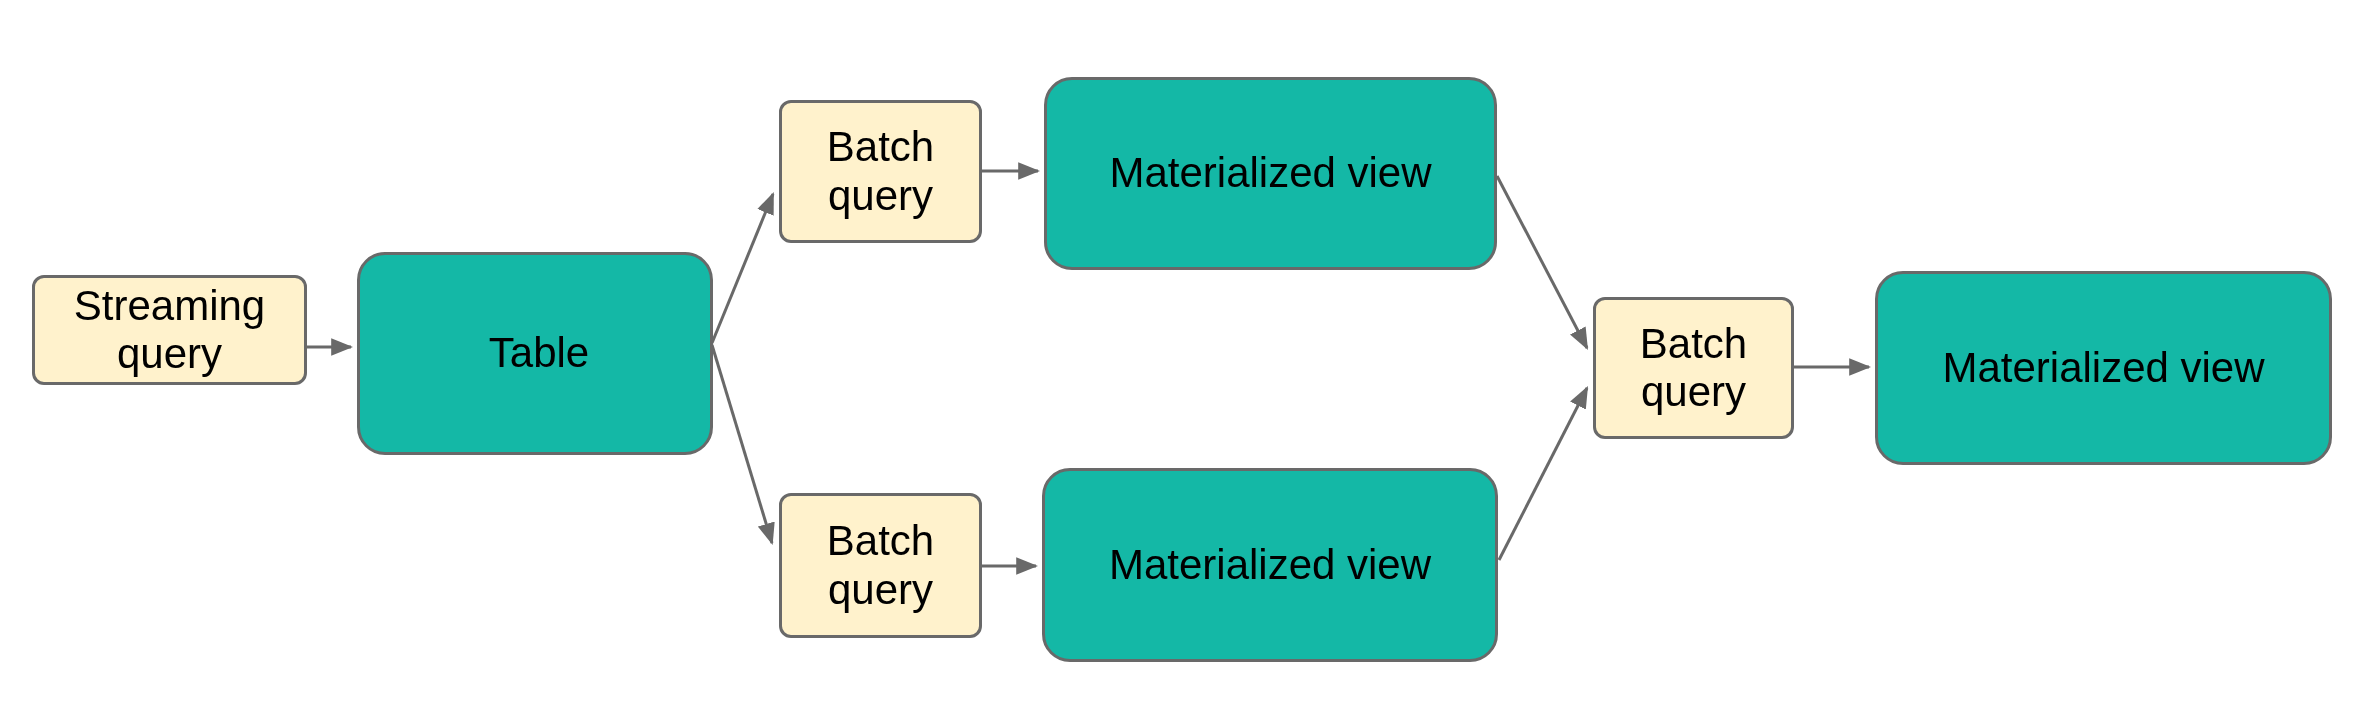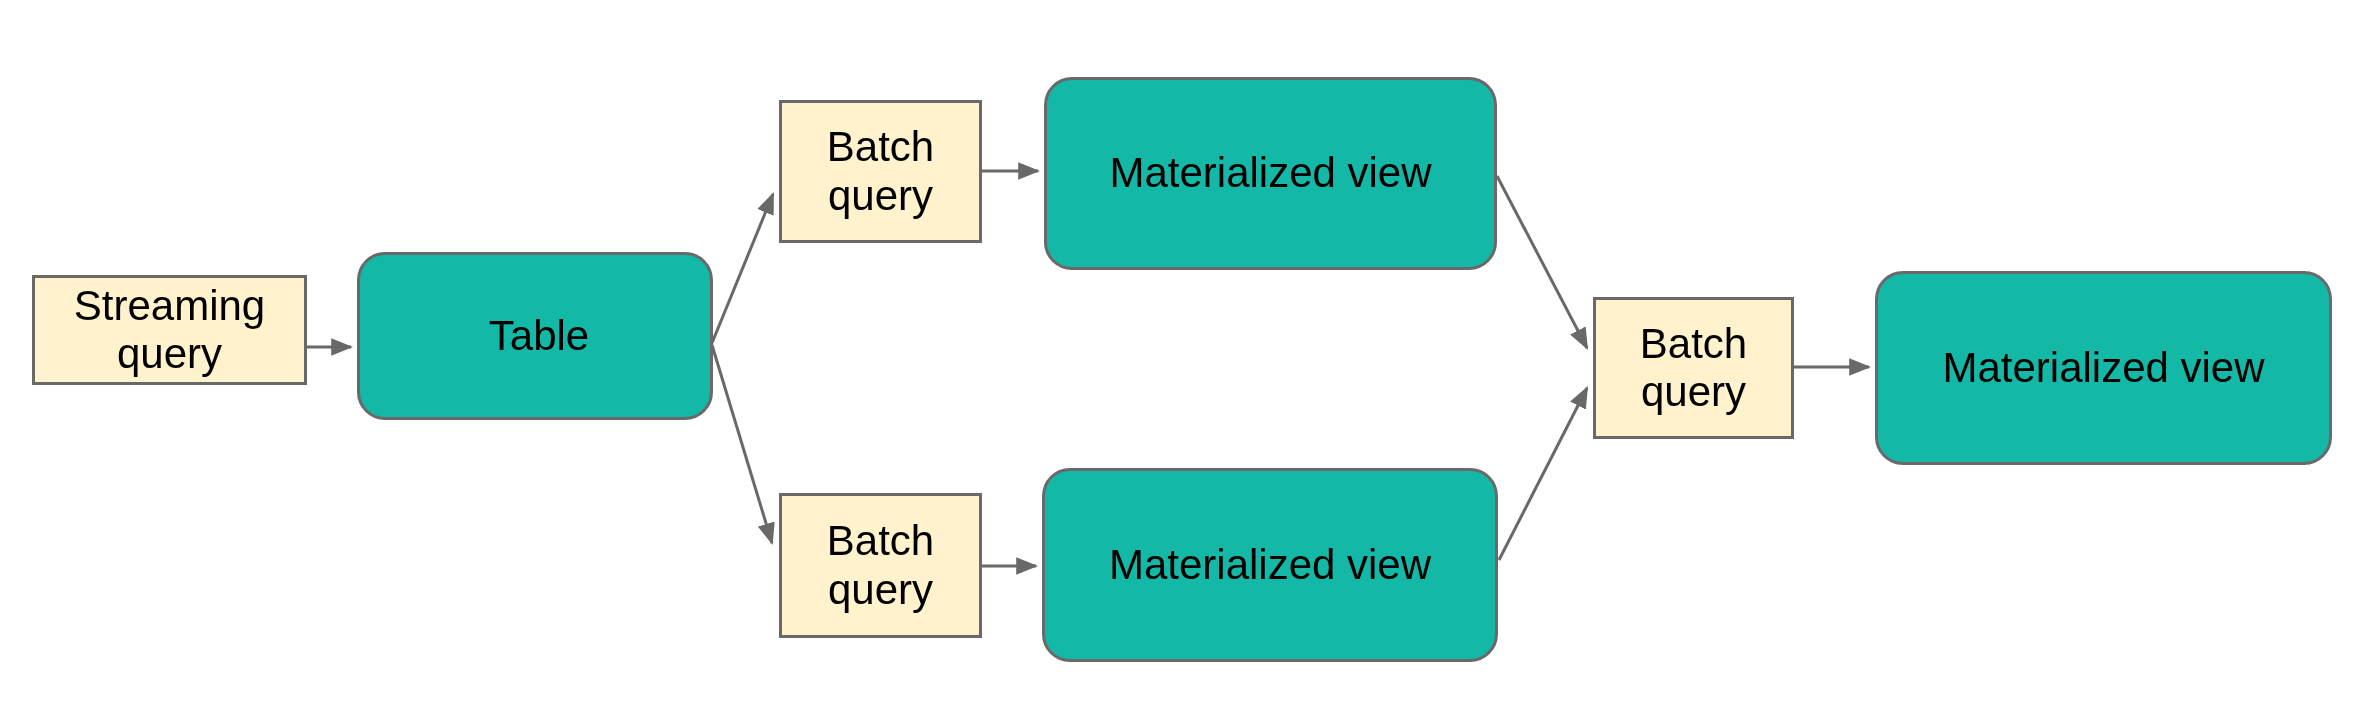--- a/index.html
+++ b/index.html
@@ -30,30 +30,30 @@
     justify-content: center;
     text-align: center;
     font-size: 42px;
     line-height: 1.15;
     color: #000000;
     padding: 0 12px;
   }
   .node-query {
     background: #fff2cc;
     border: 3px solid #696969;
-    border-radius: 0;
+    border-radius: 12px;
   }
   .node-entity {
     background: #14b8a6;
     border: 3px solid #696969;
     border-radius: 28px;
   }
   
   #n-streaming-query   { left: 32px;   top: 275px; width: 275px; height: 110px; }
-  #n-table             { left: 357px;  top: 252px; width: 356px; height: 168px; padding-left: 20px; }
+  #n-table             { left: 357px;  top: 252px; width: 356px; height: 203px; padding-left: 20px; }
   #n-batch-query-top   { left: 779px;  top: 100px; width: 203px; height: 143px; }
   #n-mv-top            { left: 1044px; top: 77px;  width: 453px; height: 193px; }
   #n-batch-query-bottom{ left: 779px;  top: 493px; width: 203px; height: 145px; }
   #n-mv-bottom         { left: 1042px; top: 468px; width: 456px; height: 194px; }
   #n-batch-query-join  { left: 1593px; top: 297px; width: 201px; height: 142px; }
   #n-mv-final          { left: 1875px; top: 271px; width: 457px; height: 194px; }
 </style>
 </head>
 <body>
 

